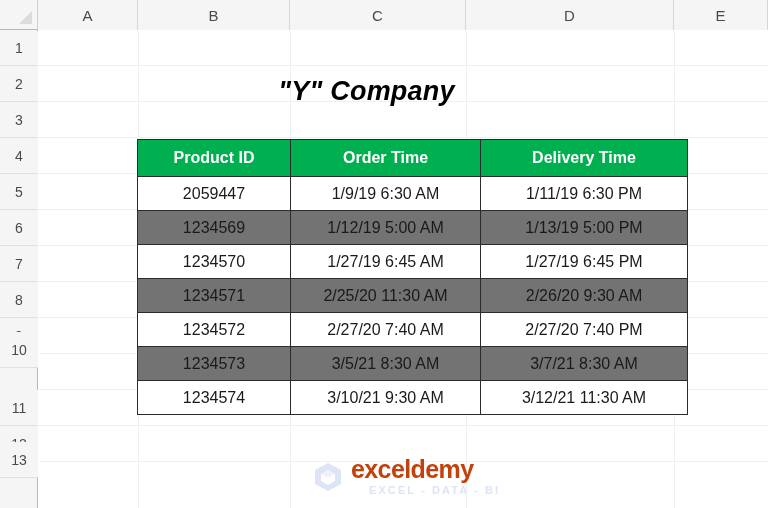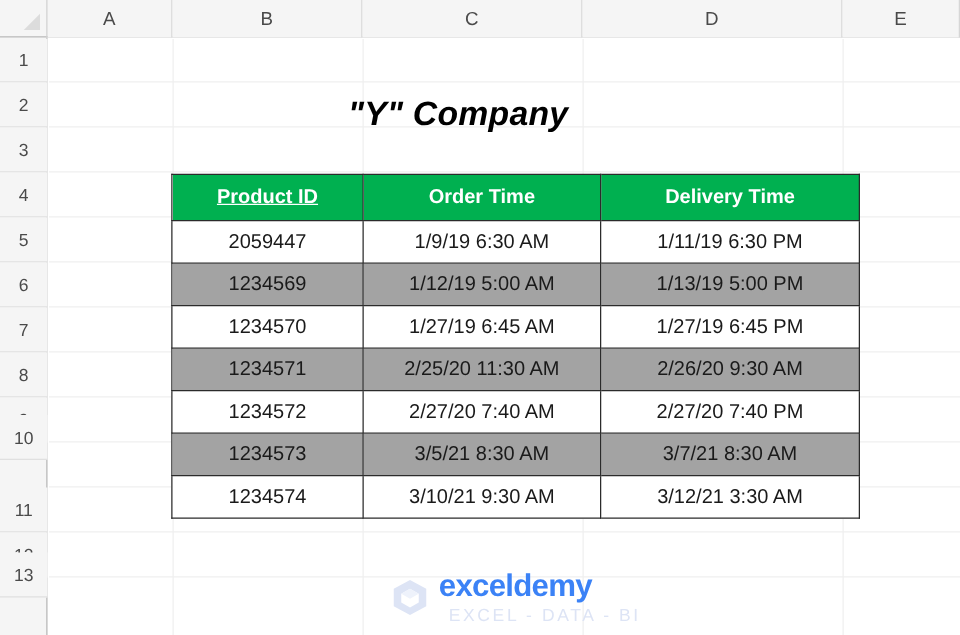--- a/index.html
+++ b/index.html
@@ -113,27 +113,27 @@
     overflow: hidden;
   }
   .data-table th {
     background: #00b050;
     color: #ffffff;
     font-weight: bold;
     font-size: 16px;
     height: 37px;
   }
   .data-table tr.alt td {
-    background: #a3a3a3;
+    background: #737373;
     text-align: center;
   }
   .data-table tr.plain td {
     background: #ffffff;
   }
-  .col-id  { width: 153px; text-decoration: underline; }
+  .col-id  { width: 153px; }
   .col-ord { width: 190px; }
   .col-del { width: 207px; }
 
   
   .watermark {
     position: absolute;
     left: 312px; top: 457px;
     display: flex;
     align-items: center;
     gap: 7px;
@@ -146,30 +146,30 @@
     flex: 0 0 auto;
   }
   .wm-text-wrap {
     display: flex;
     flex-direction: column;
     line-height: 1;
   }
   .wm-name {
     font-size: 25px;
     font-weight: bold;
-    color: #3b82f6;
+    color: #c2410c;
     letter-spacing: -0.6px;
   }
   .wm-tag {
-    font-size: 14px;
+    font-size: 11px;
     color: #dde4f5;
     letter-spacing: 2.1px;
     margin-top: 3px;
-    margin-left: 8px;
-    font-weight: normal;
+    margin-left: 18px;
+    font-weight: bold;
   }
 </style>
 </head>
 <body>
 
 <div id="sheet">
 
   <div class="grid-area">
     <div class="gridline-v" style="left:99px"></div>
     <div class="gridline-v" style="left:251px"></div>
@@ -252,21 +252,21 @@
         <td>2/27/20 7:40 PM</td>
       </tr>
       <tr class="alt">
         <td>1234573</td>
         <td>3/5/21 8:30 AM</td>
         <td>3/7/21 8:30 AM</td>
       </tr>
       <tr class="plain">
         <td>1234574</td>
         <td>3/10/21 9:30 AM</td>
-        <td>3/12/21 3:30 AM</td>
+        <td>3/12/21 11:30 AM</td>
       </tr>
     </tbody>
   </table>
 
   <div class="watermark">
     <div class="wm-logo">
       <svg viewBox="0 0 32 32" width="32" height="32" aria-hidden="true">
         <polygon points="16,2 29,9 29,23 16,30 3,23 3,9" fill="#dde4f5"></polygon>
         <polygon points="16,9 23,13 23,20 16,24 9,20 9,13" fill="#ffffff"></polygon>
         <polygon points="16,9 23,13 16,17 9,13" fill="#eef2fb"></polygon>

